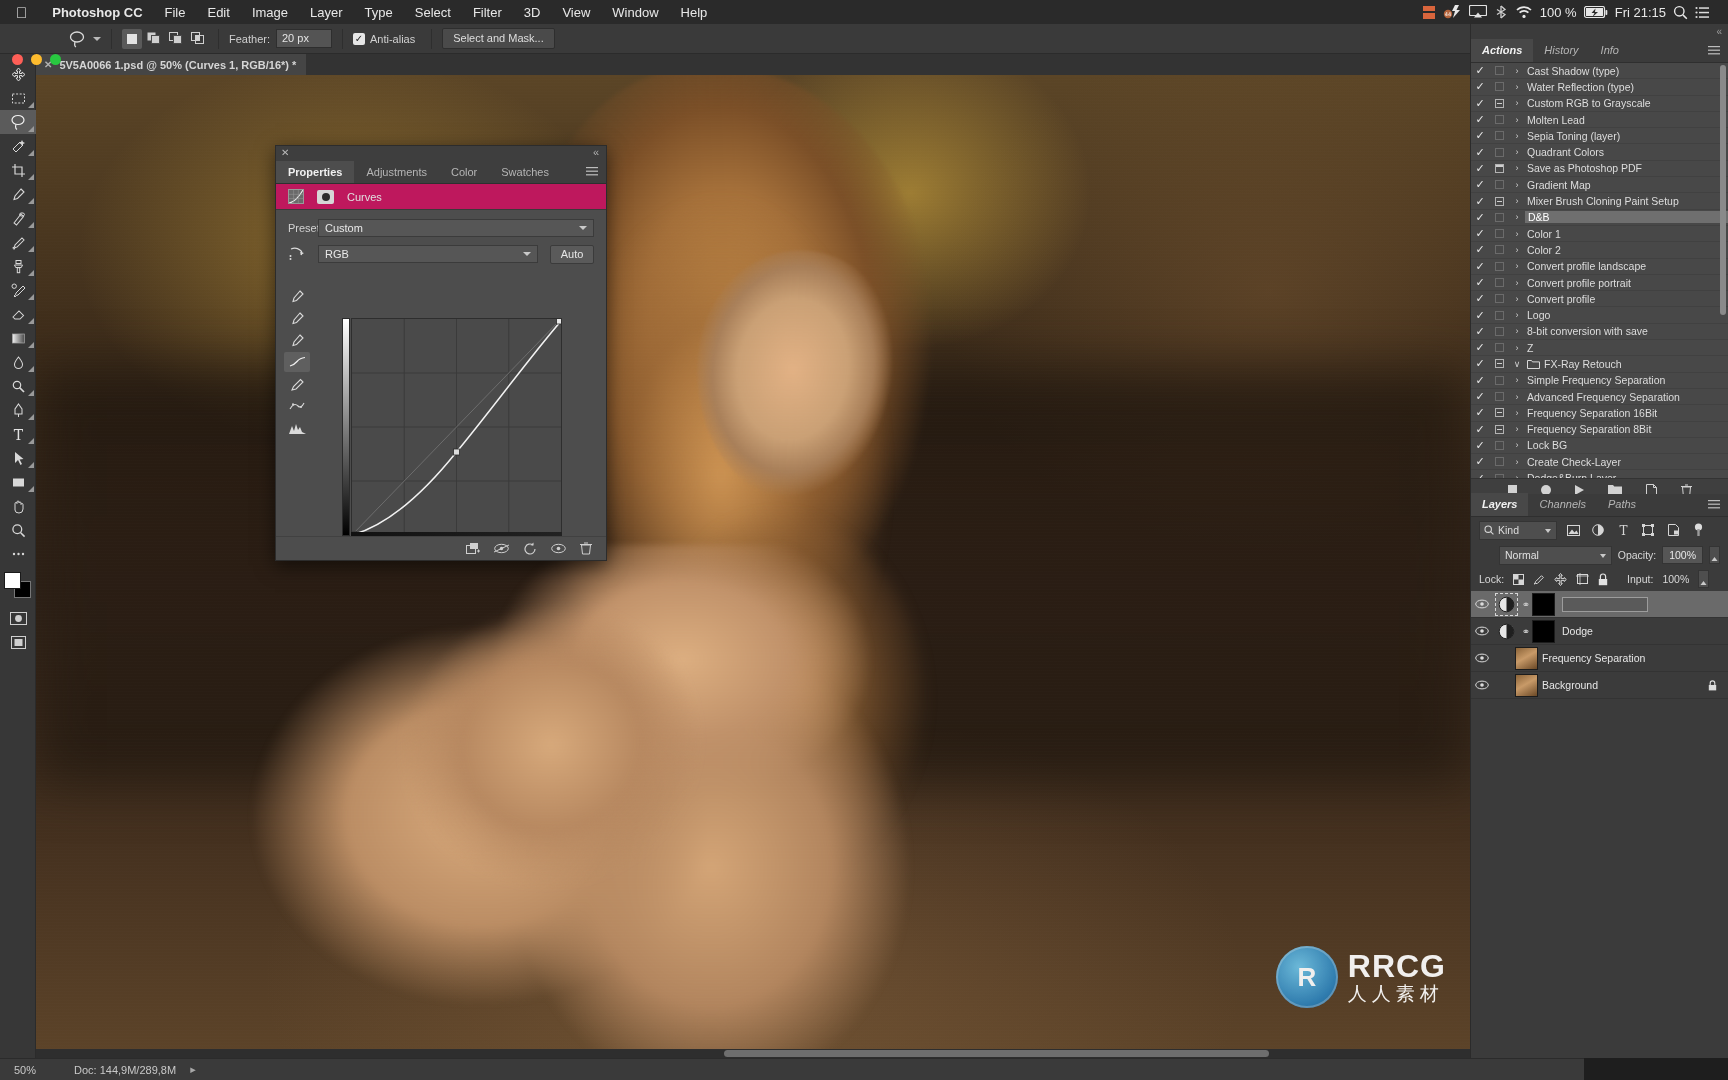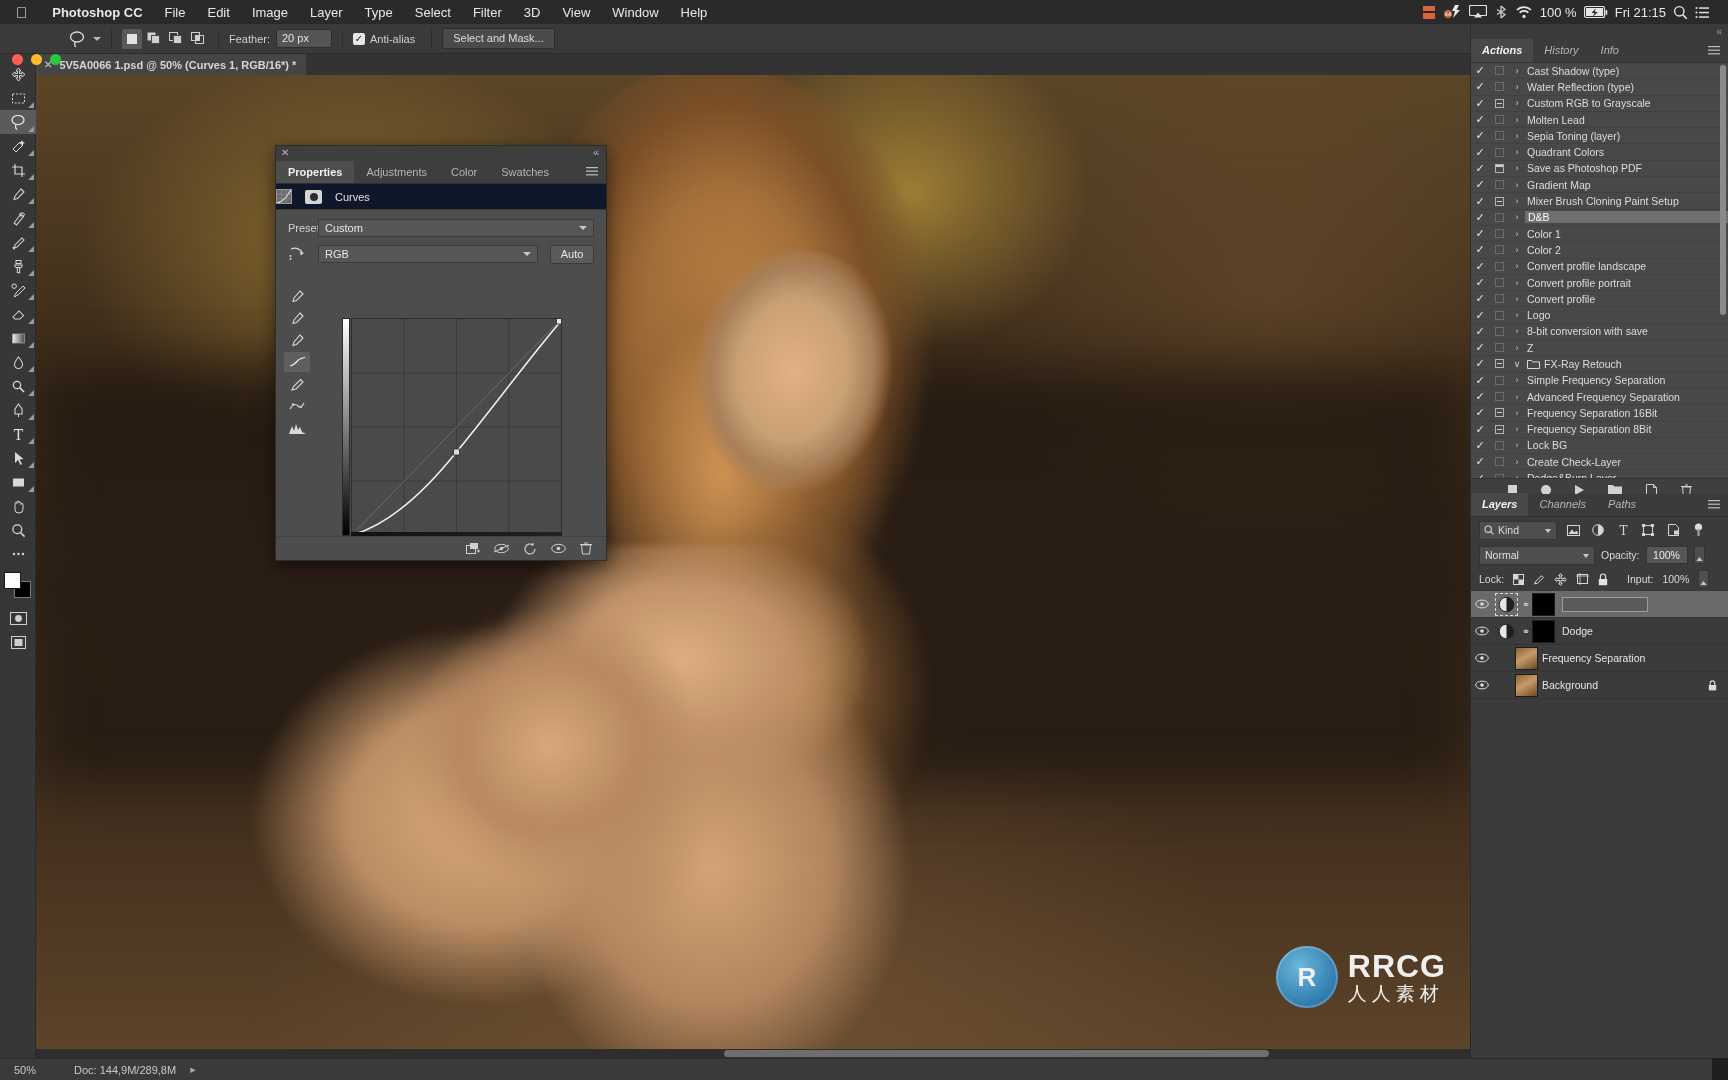--- a/index.html
+++ b/index.html
@@ -174,42 +174,42 @@
   .rrcg .txt { color: #fff; line-height: 1.05; }
   .rrcg .txt .big { font-size: 32px; font-weight: bold; letter-spacing: 1px; }
   .rrcg .txt .sm { font-size: 19px; letter-spacing: 5px; }
 
   
   .h-scroll { position: absolute; left: 36px; right: 258px; bottom: 22px; height: 9px; background: #2e2e2e; }
   .h-scroll i { position: absolute; left: 48%; width: 38%; top: 1px; height: 7px; background: #6e6e6e; border-radius: 4px; display:block;}
 
   
   .statusbar {
-    position: absolute; left: 0; bottom: 0; width: 1712px; height: 22px;
+    position: absolute; left: 0; bottom: 0; width: 1584px; height: 22px;
     background: #3a3a3a; border-top: 1px solid #2b2b2b;
     display: flex; align-items: center; font-size: 11px; color: #c8c8c8;
   }
   .statusbar .z { width: 64px; padding-left: 14px; }
   .statusbar .doc { padding-left: 10px; }
   .statusbar .arr { margin-left: 14px; color: #a8a8a8; }
 
   
   .props {
     position: absolute; left: 275px; top: 145px; width: 332px; height: 416px;
     background: #3e3e3e; box-shadow: 0 5px 18px rgba(0,0,0,.55);
     border: 1px solid #2c2c2c;
   }
   .props .titlebar { height: 16px; background: #3e3e3e; position: relative; }
   .props .titlebar .cx { position: absolute; left: 5px; top: 1px; font-size: 10px; color: #b9b9b9; }
   .props .titlebar .dots { position: absolute; right: 6px; top: 0px; font-size: 11px; color: #b0b0b0; letter-spacing:1px;}
   .props .tabs { height: 22px; background: #3e3e3e; display: flex; align-items: flex-end; border-bottom: 1px solid #2f2f2f; position: relative;}
   .props .tabs .t { padding: 0 12px; height: 22px; line-height: 22px; font-size: 11px; color: #b5b5b5; }
   .props .tabs .t.on { background: #4d4d4d; color: #f0f0f0; font-weight: bold; }
   .props .tabs .burger { position: absolute; right: 8px; top: 5px; }
-  .props .hdr { height: 26px; background: #0f172a; display: flex; align-items: center; gap: 13px; border-bottom: 1px solid #3a3a3a;}
+  .props .hdr { height: 26px; background: #be185d; display: flex; align-items: center; gap: 13px; padding-left: 12px; border-bottom: 1px solid #3a3a3a;}
   .props .hdr .ic1 { width: 16px; height: 15px; background: #6d6d6d; border: 1px solid #9a9a9a; position: relative; overflow: hidden;}
   .props .hdr .ic2 { width: 17px; height: 14px; background: #d6d6d6; border-radius: 2px; display:flex;align-items:center;justify-content:center;}
   .props .hdr .ic2 i { width: 8px; height: 8px; border-radius: 50%; background: #2b2b2b; display:block;}
   .props .hdr span { font-size: 11px; color: #e0e0e0; }
   .props .body { background: #4d4d4d; height: 343px; position: relative; }
 
   .row-preset { position: absolute; left: 0; top: 8px; width: 100%; height: 20px; display: flex; align-items: center; }
   .row-preset .lab { width: 42px; text-align: left; padding-left: 12px; font-size: 11px; color: #d2d2d2;}
   .row-preset .sel { flex: 1; margin-right: 12px; height: 18px; background: #565656; border: 1px solid #3b3b3b;
       font-size: 11px; color: #e8e8e8; display: flex; align-items: center; padding: 0 6px; position: relative;}
@@ -266,21 +266,21 @@
   .arow .folder { width: 17px; display:flex; align-items:center; justify-content:center;}
   .actions-scroll { position:absolute; right: 2px; top: 2px; width: 6px; height: 250px; background: #8a8a8a; border-radius: 3px;}
   .actions-bottom { height: 22px; background: #3f3f3f; display: flex; align-items: center; justify-content: center; gap: 24px; border-top: 1px solid #333;}
 
   .layers-panel { position: absolute; left: 0; right: 0; top: 470px; bottom: 0; background: #3b3b3b; }
   .lp-filter { height: 26px; display: flex; align-items: center; gap: 7px; padding: 0 8px; background: #3b3b3b;}
   .lp-filter .kind { width: 78px; height: 19px; background: #4e4e4e; border: 1px solid #343434; display:flex;align-items:center;gap:4px;padding:0 4px; font-size:10.5px; color:#dcdcdc; position:relative;}
   .lp-filter .kind .cv { position:absolute; right:5px; top:7px; width:0;height:0;border-left:3.5px solid transparent;border-right:3.5px solid transparent;border-top:4px solid #c9c9c9;}
   .lp-filter .fic { width: 18px; height: 18px; display:flex;align-items:center;justify-content:center; color:#d8d8d8; font-size:12px;}
   .lp-blend { height: 24px; display: flex; align-items: center; gap: 6px; padding: 0 8px; }
-  .lp-blend .mode { width: 116px; height: 19px; background: #4e4e4e; border: 1px solid #343434; font-size: 10.5px; color: #e0e0e0; display: flex; align-items: center; padding: 0 5px; position: relative;}
+  .lp-blend .mode { width: 116px; height: 19px; background: #4e4e4e; border: 1px solid #343434; font-size: 10.5px; color: #e0e0e0; display: flex; align-items: center; padding: 0 5px; position: relative; margin-left: 20px;}
   .lp-blend .mode .cv { position:absolute; right:5px; top:7px; width:0;height:0;border-left:3.5px solid transparent;border-right:3.5px solid transparent;border-top:4px solid #c9c9c9;}
   .lp-blend .op-lbl { font-size: 10.5px; color: #d8d8d8; }
   .lp-blend .op-val { width: 42px; height: 18px; background: #565656; border: 1px solid #343434; font-size: 10.5px; color: #e8e8e8; display:flex;align-items:center;justify-content:center;}
   .lp-lock { height: 24px; display: flex; align-items: center; gap: 9px; padding: 0 8px; font-size: 10.5px; color: #d8d8d8;}
   .lp-lock .li { color: #d6d6d6; font-size: 11px; }
   .lp-lock .fill-lbl { margin-left: 10px; }
 
   .layer-row { height: 27px; display: flex; align-items: center; border-bottom: 1px solid #333; padding-left: 4px; }
   .layer-row.sel { background: #6a6a6a; }
   .layer-row .eye { width: 20px; text-align: center; color: #ddd; font-size: 11px; }

